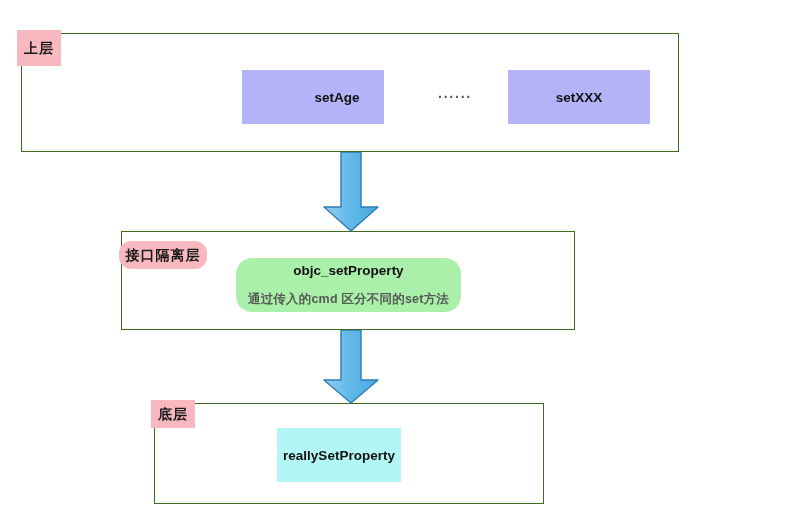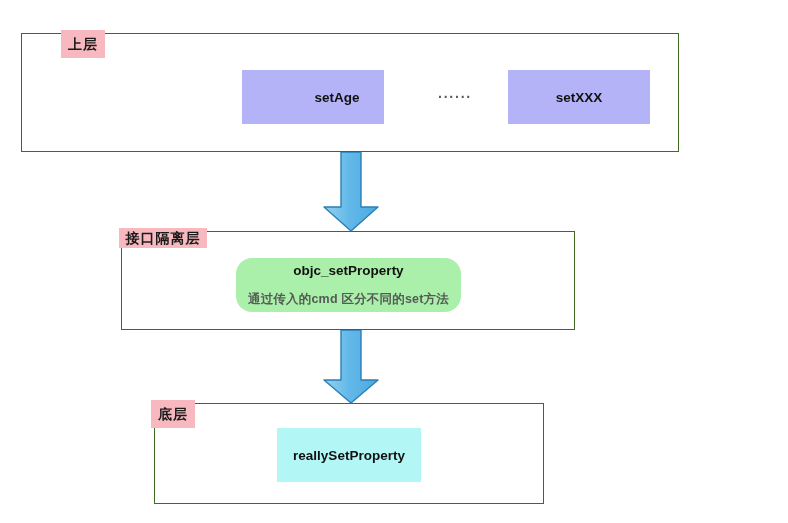--- a/index.html
+++ b/index.html
@@ -42,22 +42,22 @@
     font-size: 14px;
     font-weight: 700;
     letter-spacing: 1px;
     line-height: 1;
     display: flex;
     align-items: center;
     justify-content: center;
     white-space: nowrap;
     z-index: 5;
   }
-  #tag-top    { left: 17px;  top: 30px;  width: 44px;  height: 28px; margin-left: 44px; }
-  #tag-middle { left: 119px; top: 228px; width: 88px;  height: 20px; }
+  #tag-top    { left: 17px;  top: 30px;  width: 44px;  height: 36px; }
+  #tag-middle { left: 119px; top: 241px; width: 88px;  height: 28px; border-radius: 12px; }
   #tag-bottom { left: 151px; top: 400px; width: 44px;  height: 28px; }
 
   
   .node-box {
     position: absolute;
     box-sizing: border-box;
     display: flex;
     flex-direction: column;
     align-items: center;
     justify-content: center;
@@ -68,21 +68,21 @@
     z-index: 3;
   }
   .node-box.purple { background: #b5b3f7; }
   .node-box.green  { background: #aaf0aa; border-radius: 16px; }
   .node-box.cyan   { background: #b2f6f6; }
 
   #node-setname  { left: 51px;  top: 70px;  width: 142px; height: 54px; }
   #node-setage   { left: 242px; top: 70px;  width: 142px; height: 54px; padding-left: 48px; }
   #node-setxxx   { left: 508px; top: 70px;  width: 142px; height: 54px; }
   #node-objc     { left: 236px; top: 258px; width: 225px; height: 54px; }
-  #node-really   { left: 277px; top: 428px; width: 144px; height: 54px; }
+  #node-really   { left: 277px; top: 428px; width: 124px; height: 54px; }
 
   .node-subtitle {
     font-size: 12.5px;
     font-weight: 700;
     color: #555b55;
     margin-top: 13px;
     letter-spacing: 0.2px;
   }
 
   

